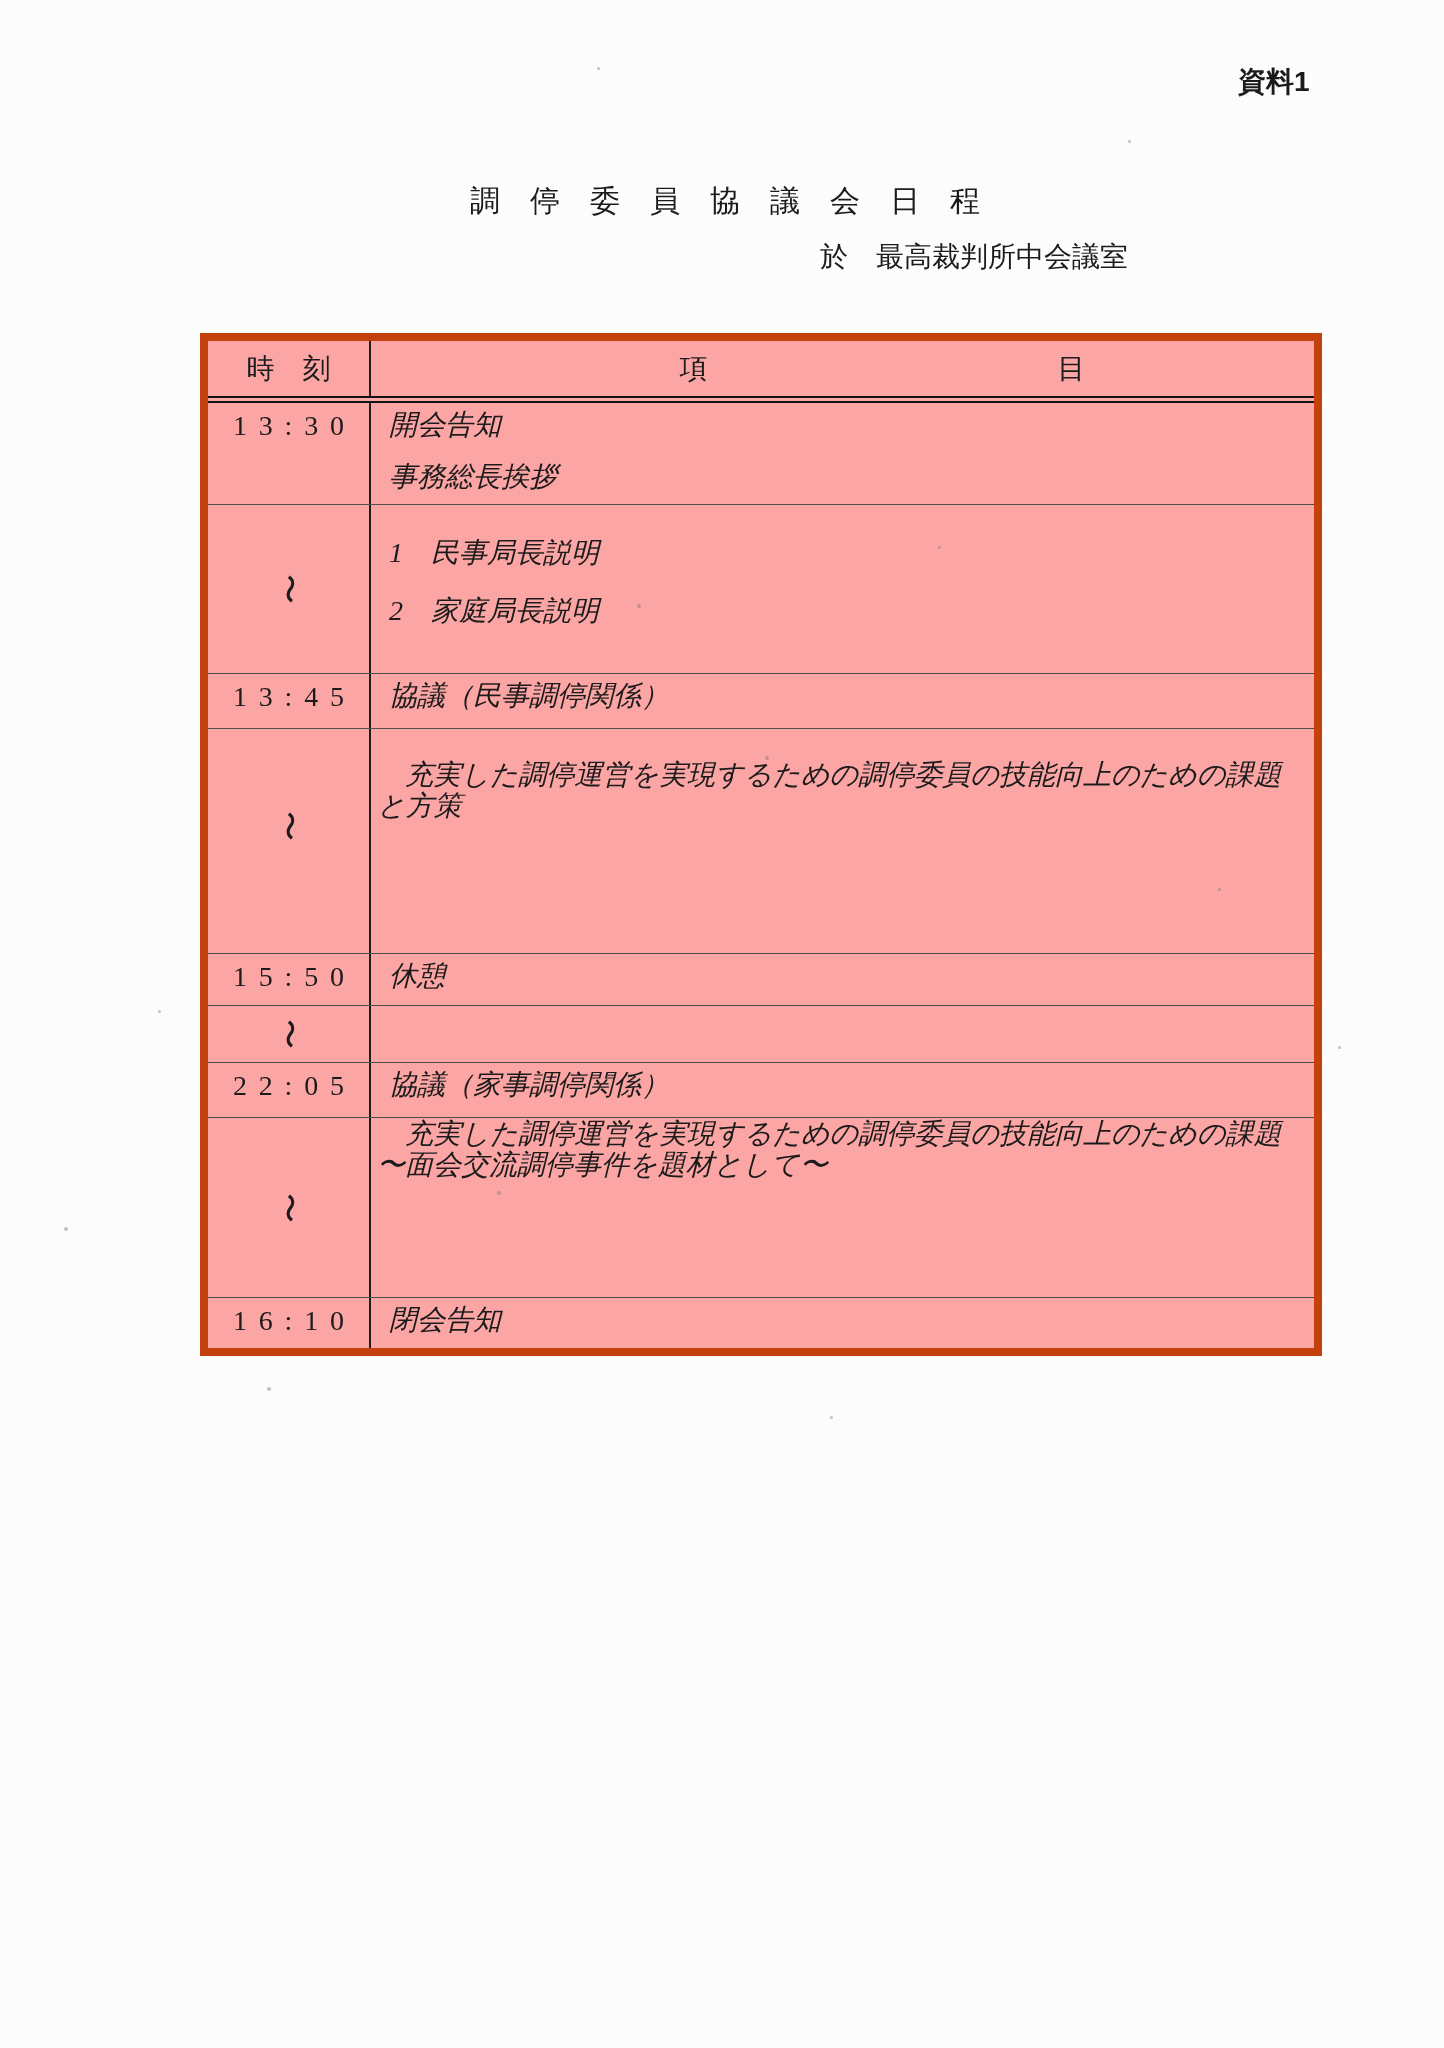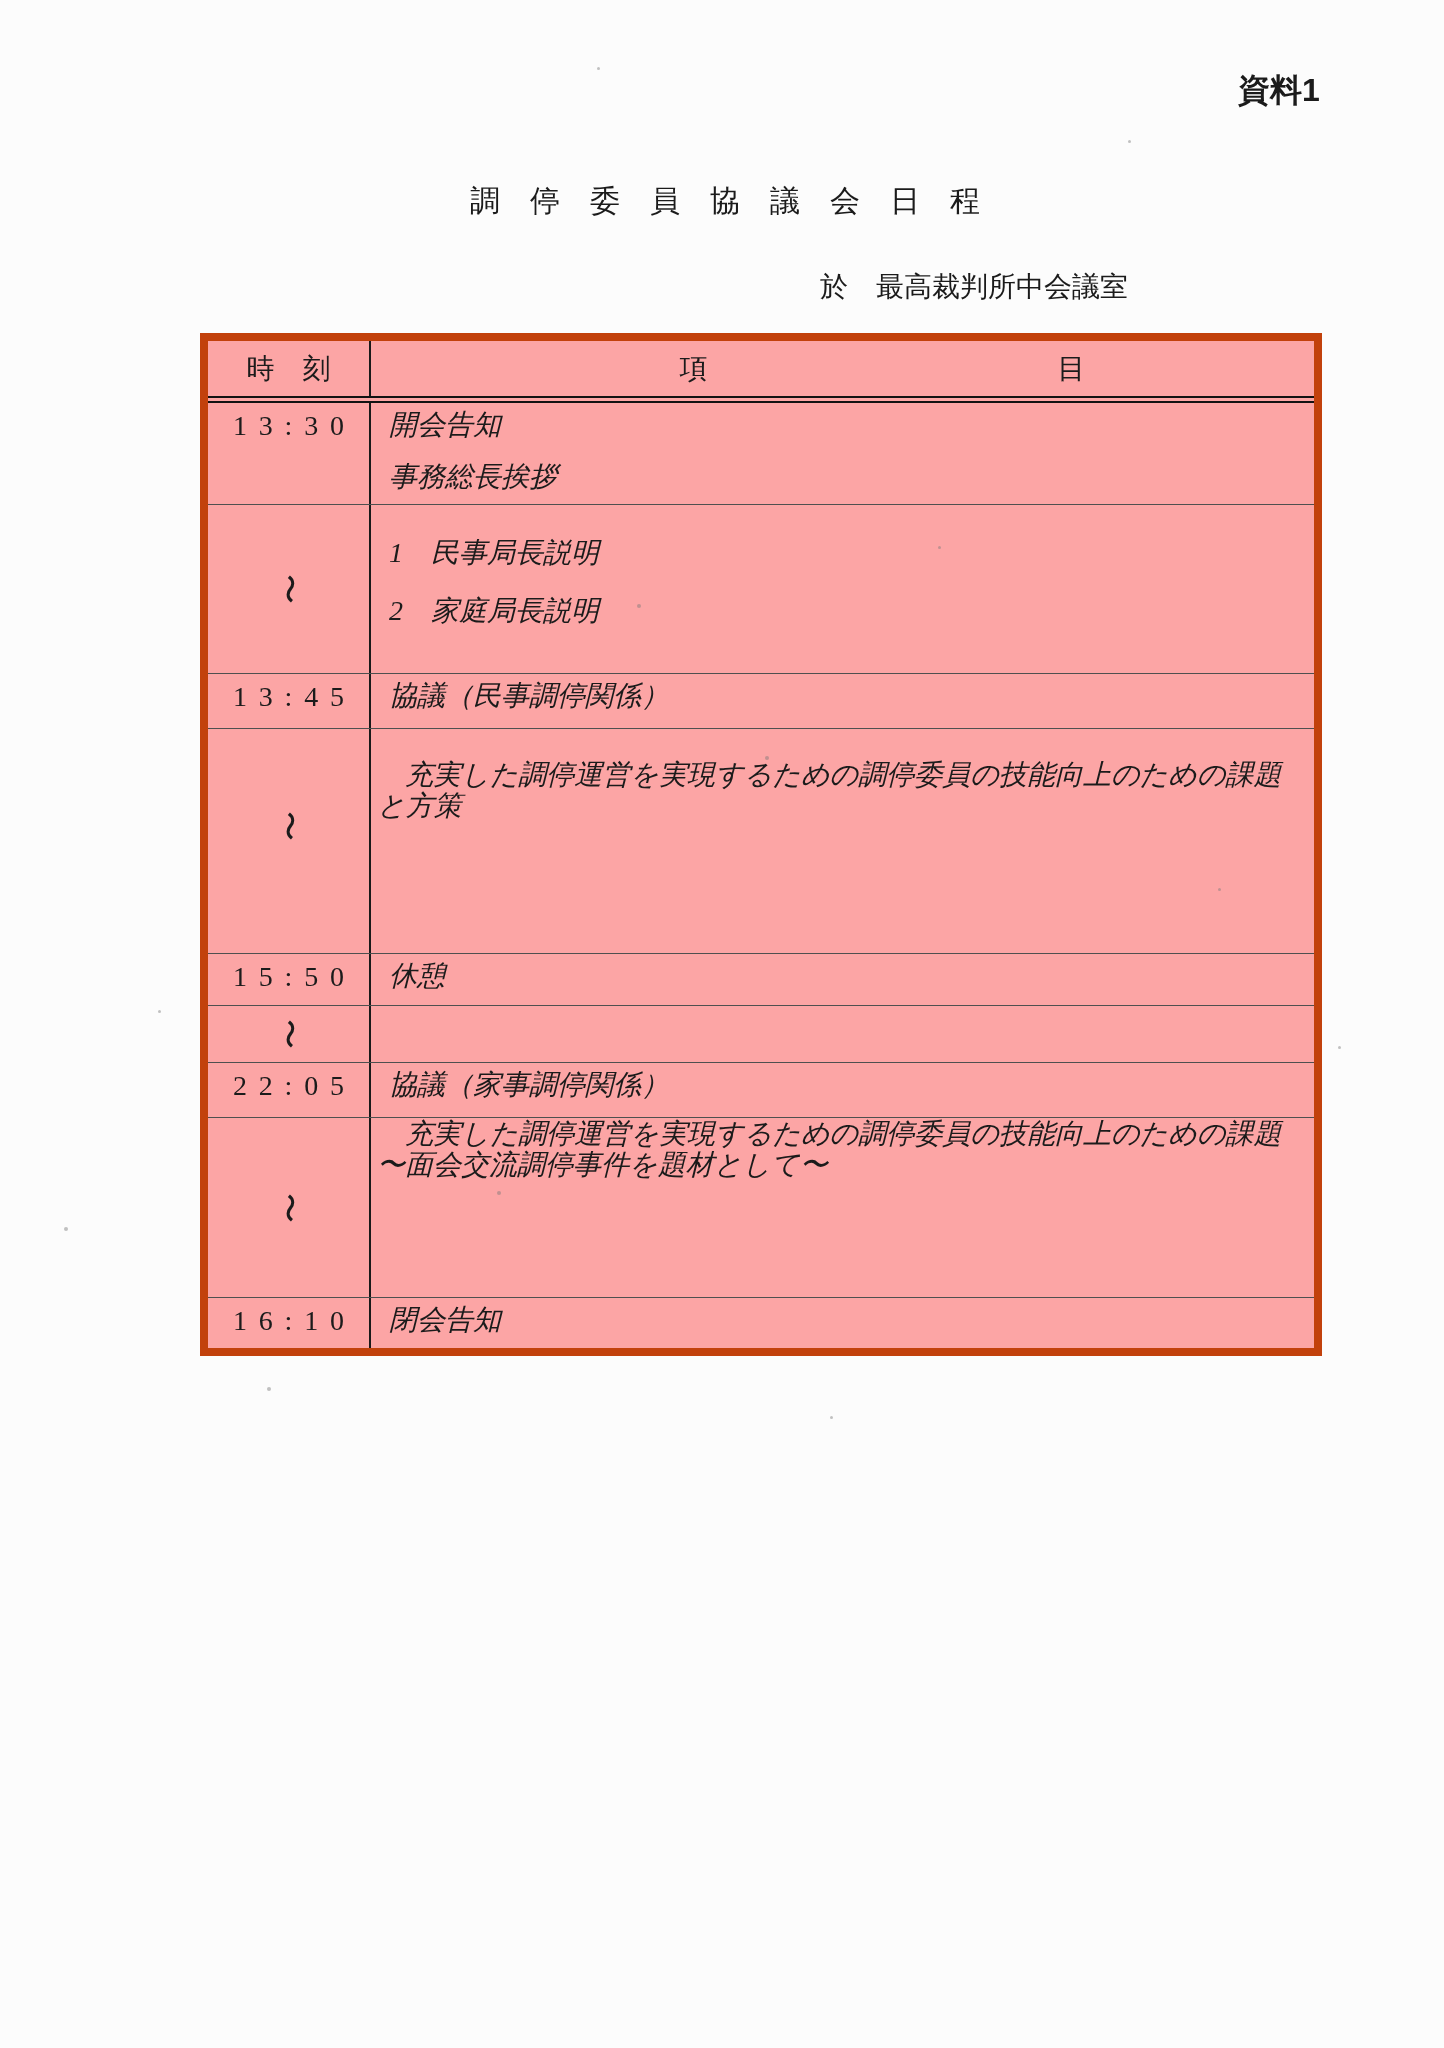--- a/index.html
+++ b/index.html
@@ -5,32 +5,32 @@
   html,body{margin:0;padding:0;background:#e8e8e8;}
   .page{
     position:relative;
     width:1444px;height:2048px;
     background:#fcfcfc;
     overflow:hidden;
     font-family:"Liberation Serif","DejaVu Serif",serif;
     color:#1b1b1b;
   }
   .doc-ref{
-    position:absolute;left:1238px;top:73px;
+    position:absolute;left:1238px;top:65px;
     font-family:"Liberation Sans","DejaVu Sans",sans-serif;
-    font-weight:bold;font-size:32px;line-height:34px;
+    font-weight:bold;font-size:28px;line-height:34px;
   }
   .title{
     position:absolute;left:470px;top:184px;
     font-size:30px;line-height:34px;
     letter-spacing:1em;white-space:nowrap;
   }
   .venue{
     position:absolute;left:820px;top:240px;
-    font-size:28px;line-height:34px;white-space:nowrap;margin-top:30px;
+    font-size:28px;line-height:34px;white-space:nowrap;
   }
   .table{
     position:absolute;left:200px;top:333px;
     width:1106px;
     border:8px solid #c2410c;
     background:#fca5a5;
   }
   .row{display:flex;border-bottom:1px solid #4f4f4f;}
   .row.header{height:55px;border-bottom:2px solid #121212;}
   .hsep{height:3px;border-bottom:2px solid #121212;}

